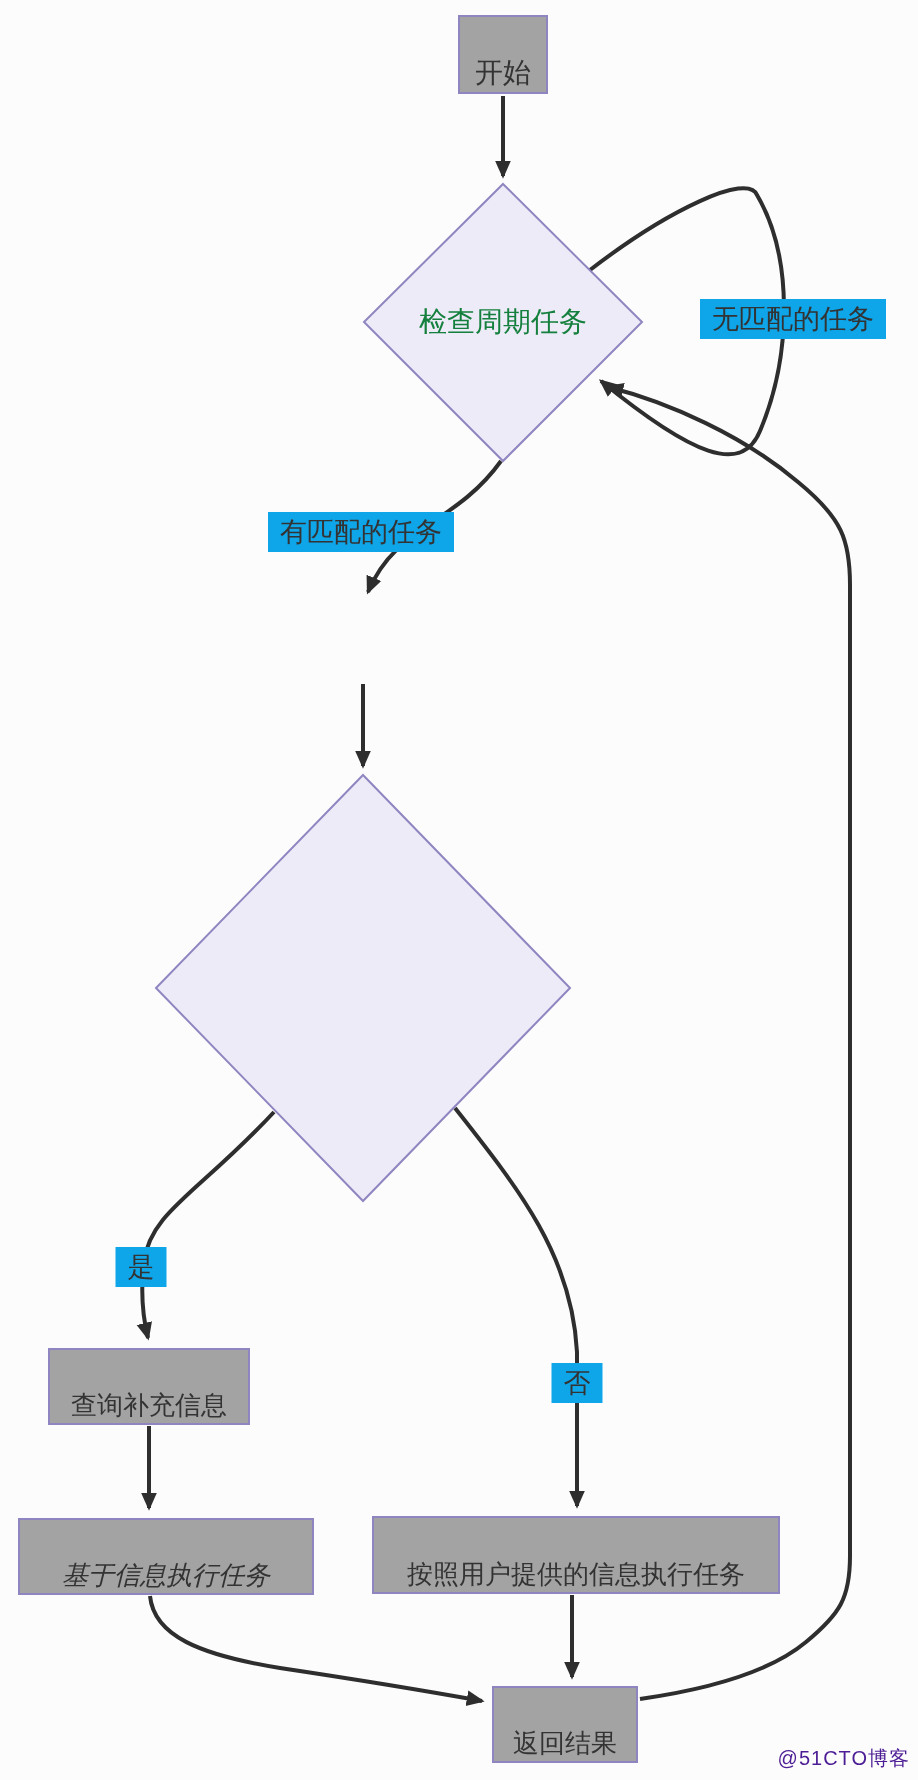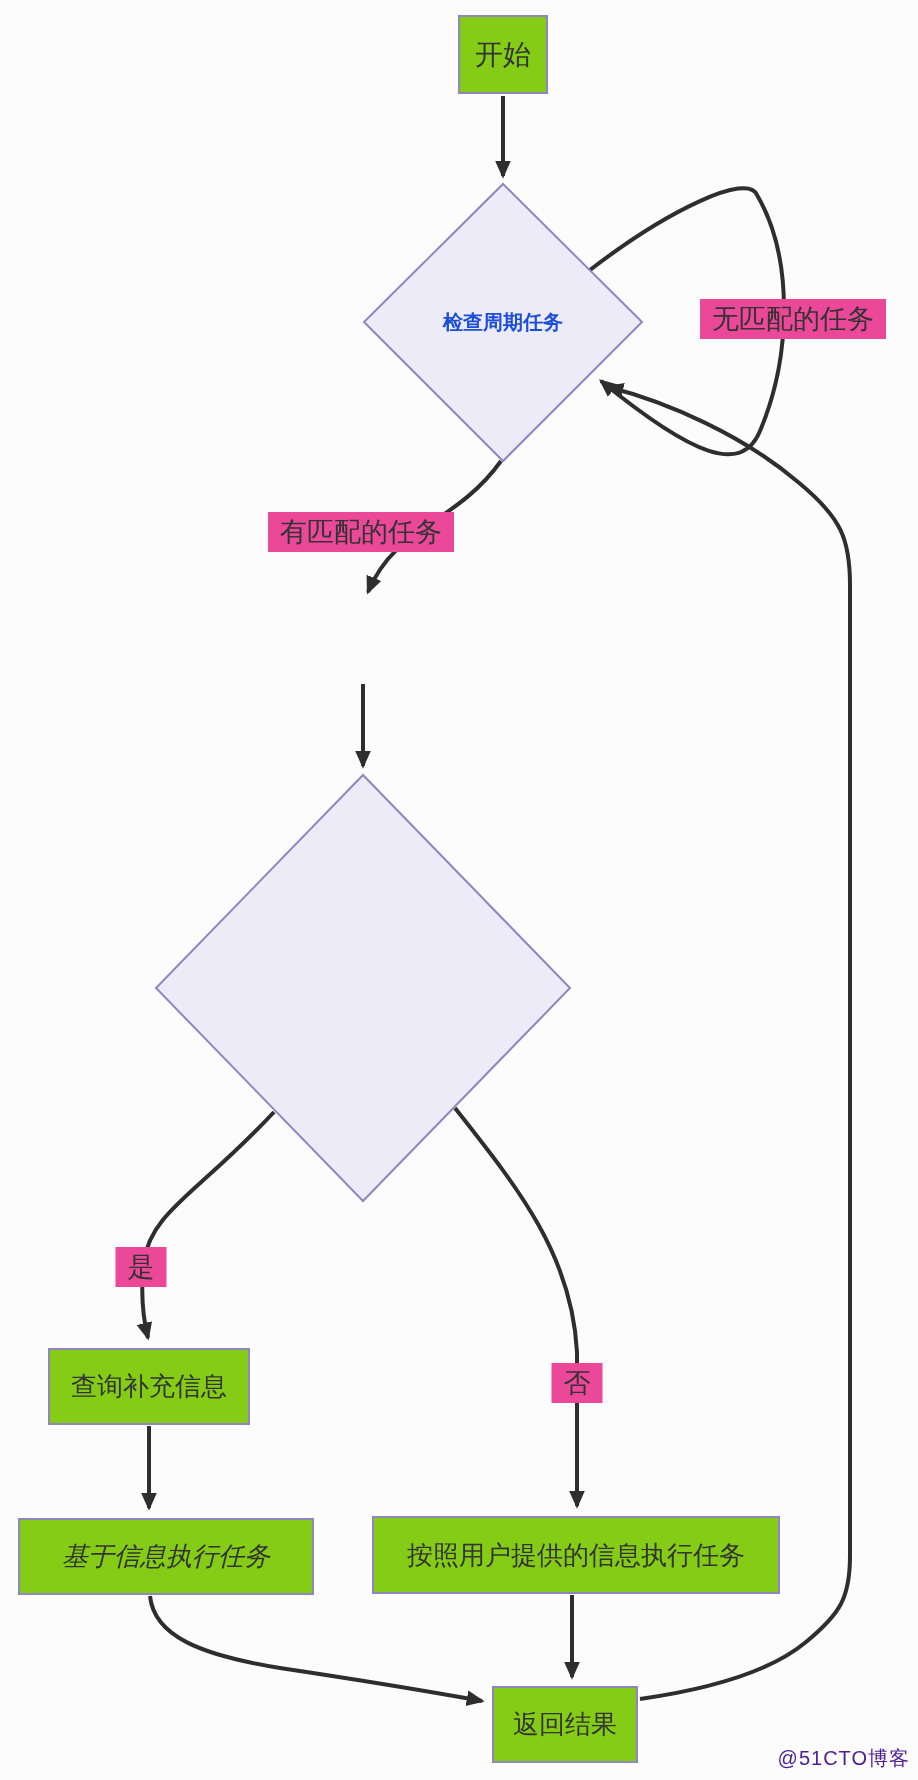--- a/index.html
+++ b/index.html
@@ -7,32 +7,32 @@
     position:relative; width:918px; height:1780px; overflow:hidden;
     background:#fcfcfc;
     font-family:"Liberation Sans", "DejaVu Sans", sans-serif;
     color:#333333;
   }
   #edges { position:absolute; left:0; top:0; }
   .edge { fill:none; stroke:#2e2e2e; stroke-width:4; }
   .diamond { fill:#edebf8; stroke:#8f85c0; stroke-width:2; }
   .node {
     position:absolute; box-sizing:border-box;
-    background:#84cc16; border:2px solid #8f85c0;
-    display:flex; align-items:center; justify-content:center;
+    background:#a3a3a3; border:2px solid #8f85c0;
+    display:flex; align-items:flex-end; justify-content:center;
     font-size:26px; white-space:nowrap; color:#333333;
   }
   .node.small { font-size:23px; }
   .diamond-text {
     position:absolute; transform:translate(-50%,-50%);
-    font-size:20px; white-space:nowrap; color:#1d4ed8;font-weight:bold;
+    font-size:28px; white-space:nowrap; color:#15803d;
   }
   .edge-label {
     position:absolute; transform:translate(-50%,-50%);
-    background:#ec4899; padding:2px 12px;
+    background:#0ea5e9; padding:2px 12px;
     font-size:27px; white-space:nowrap; color:#333333;
   }
   .watermark {
     position:absolute; right:8px; bottom:8px;
     font-size:20px; color:#4c1d95; letter-spacing:1px;
   }
 </style>
 </head>
 <body>
 

